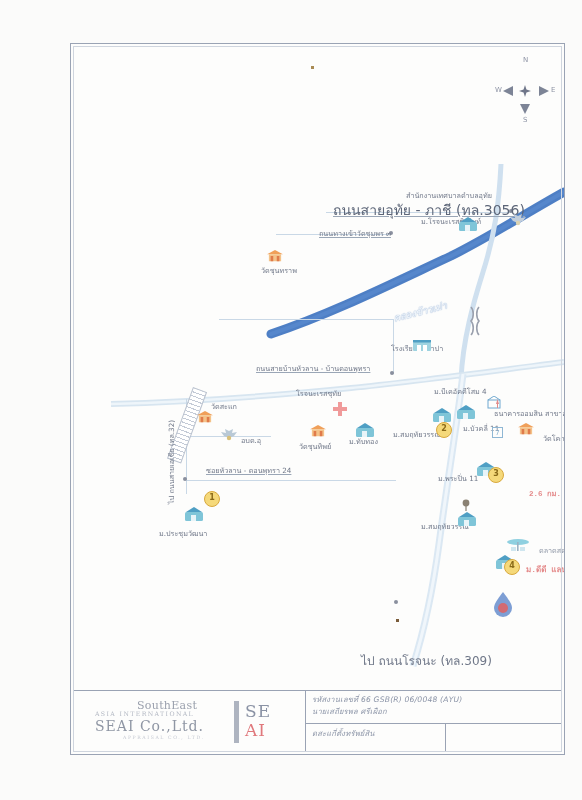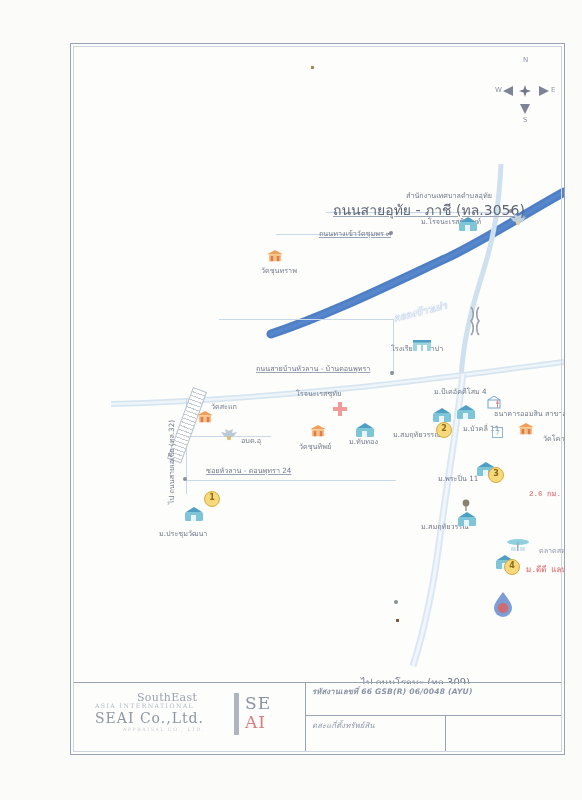--- a/index.html
+++ b/index.html
@@ -65,30 +65,30 @@
 
   
   .rail{position:absolute;width:13px;height:74px;border:1px solid #b9c1ce;
     background:repeating-linear-gradient(180deg,#ffffff 0 3px,#c3cad6 3px 4px);
     transform:rotate(20deg);transform-origin:top left;}
 
   
   .bridge{position:absolute;width:14px;height:30px;}
 
   
-  .titleblock{position:absolute;left:2px;bottom:2px;width:489px;height:70px;
+  .titleblock{position:absolute;left:2px;bottom:2px;width:489px;height:62px;
     border-top:1.2px solid #9aa3b4;display:flex;box-sizing:border-box;}
   .tb-left{width:232px;border-right:1.2px solid #9aa3b4;position:relative;}
   .tb-right{flex:1;display:flex;flex-direction:column;}
   .tb-r-top{height:33px;border-bottom:1.2px solid #9aa3b4;padding:3px 6px;box-sizing:border-box;}
   .tb-r-bot{flex:1;display:flex;}
   .tb-r-bot .c1{width:140px;border-right:1.2px solid #9aa3b4;padding:4px 6px;box-sizing:border-box;}
   .tb-r-bot .c2{flex:1;padding:4px 6px;box-sizing:border-box;}
   .tbtxt{font-size:7.6px;color:#8a93a6;font-style:italic;letter-spacing:.2px;line-height:1.55;}
-  .tbtxt.b{font-weight:bold;}
+  .tbtxt.b{font-weight:normal;}
 
   
   .logo{position:absolute;left:22px;top:8px;width:206px;height:46px;}
   .logo .se1{position:absolute;left:42px;top:0px;font-family:"DejaVu Serif","Liberation Serif",serif;
     font-size:11px;color:#9aa0ad;letter-spacing:.3px;}
   .logo .se2{position:absolute;left:0px;top:11px;font-family:"DejaVu Serif","Liberation Serif",serif;
     font-size:6.2px;color:#b3b8c3;letter-spacing:1.4px;}
   .logo .se3{position:absolute;left:0px;top:19px;font-family:"DejaVu Serif","Liberation Serif",serif;
     font-size:14px;color:#8f96a4;letter-spacing:1px;}
   .logo .se4{position:absolute;left:28px;top:36px;font-family:"DejaVu Serif","Liberation Serif",serif;
@@ -186,21 +186,21 @@
       <div class="mt" style="left:322px;top:386px;">ม.สมฤทัยวรรณ 3</div>
       <div class="mt" style="left:392px;top:380px;">ม.บัวคลี่ 11</div>
       <div class="mt" style="left:423px;top:365px;">ธนาคารออมสิน สาขาอุทัย</div>
       <div class="mt" style="left:472px;top:390px;">วัดโคกช้าง</div>
       <div class="mt" style="left:367px;top:430px;">ม.พระปิ่น 11</div>
       <div class="mt" style="left:350px;top:478px;">ม.สมฤทัยวรรณ</div>
       <div class="mt faint" style="left:468px;top:502px;">ตลาดสด</div>
       <div class="mt red" style="left:455px;top:521px;font-size:8px;">ม.ดีดี แลนด์</div>
       <div class="mt red" style="left:458px;top:446px;font-size:7.5px;">2.6 กม.</div>
 
-      <div class="mt" style="left:290px;top:633px;font-size:10px;">ไป ถนนโรจนะ (ทล.309)</div>
+      <div class="mt" style="left:290px;top:610px;font-size:12px;">ไป ถนนโรจนะ (ทล.309)</div>
 
       <div class="mt vert" style="left:96px;top:460px;transform:rotate(-90deg);transform-origin:0 0;">ไป ถนนสายเอเชีย (ทล.32)</div>
 
       <svg class="ico" style="left:195px;top:205px;" viewBox="0 0 20 16">
         <path d="M10 1 L19 6 H1 Z" fill="#f0a05a"></path>
           <rect x="3" y="6" width="14" height="8" fill="#f4c38a"></rect>
         <rect x="5" y="8" width="3" height="6" fill="#e07b4a"></rect>
           <rect x="12" y="8" width="3" height="6" fill="#e07b4a"></rect>
       </svg>
       <svg class="ico" style="left:125px;top:366px;" viewBox="0 0 20 16">
@@ -329,20 +329,21 @@
           <div class="se4">APPRAISAL CO., LTD.</div>
           <div class="bar"></div>
           <div class="mSE">SE</div>
           <div class="mAI">AI</div>
         </div>
       </div>
 
       <div class="tb-right">
         <div class="tb-r-top">
           <div class="tbtxt b">รหัสงานเลขที่ 66 GSB(R) 06/0048 (AYU)</div>
+          <div class="tbtxt">นายเสถียรพล ศรีเผือก</div>
         </div>
         <div class="tb-r-bot">
           <div class="c1">
             <div class="tbtxt">ดสะแกี่ตั้งทรัพย์สิน</div>
           </div>
         </div>
       </div>
 
     </div>
 

